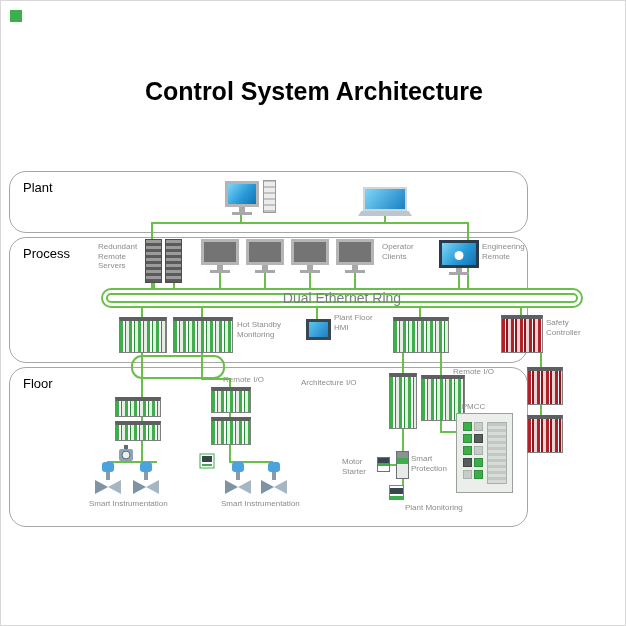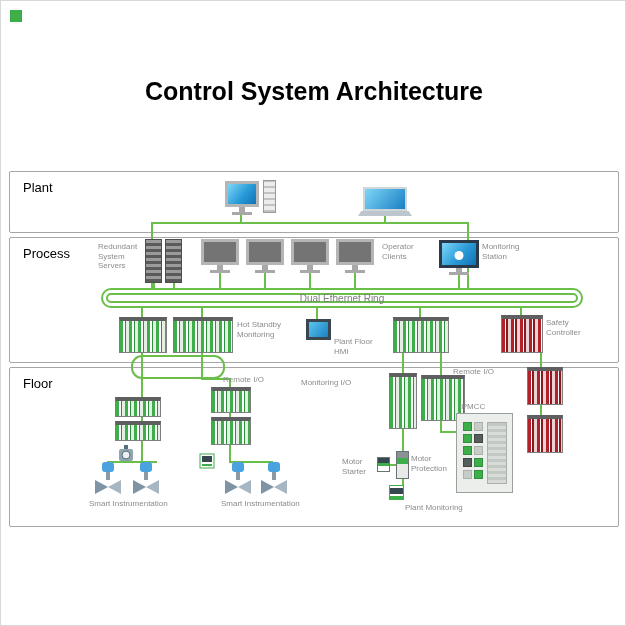--- a/index.html
+++ b/index.html
@@ -1,26 +1,26 @@
 <!DOCTYPE html>
 <html><head>
 <meta charset="utf-8">
 <style>
   *{margin:0;padding:0;box-sizing:border-box}
   html,body{width:626px;height:626px;background:#fff}
   body{font-family:"Liberation Sans",sans-serif;position:relative;overflow:hidden;border:1px solid #d8d8d8}
   .title{position:absolute;top:76px;left:0;width:626px;text-align:center;font-size:25px;font-weight:bold;color:#000;z-index:6}
   .corner{position:absolute;left:9px;top:9px;width:12px;height:12px;background:#3dae49;z-index:6}
-  .band{position:absolute;left:8px;width:610px;border:1.5px solid #a6a6a6;border-radius:2px;background:#fff;z-index:1}
+  .band{position:absolute;left:8px;width:519px;border:1.5px solid #a6a6a6;border-radius:17px;background:#fff;z-index:1}
   .band-label{position:absolute;left:13px;top:8px;font-size:13px;color:#000}
   .ln{position:absolute;background:#6abf4b;z-index:3}
   .loop{position:absolute;left:130px;top:354px;width:94px;height:24px;border:2px solid #6abf4b;border-radius:11px;z-index:2}
   .ring{position:absolute;left:100px;top:287px;width:482px;height:20px;border:2px solid #6abf4b;border-radius:10px;background:#fff;z-index:2}
   .ring-inner{position:absolute;left:3px;top:3px;right:3px;bottom:3px;border:2px solid #6abf4b;border-radius:7px;display:flex;align-items:center;justify-content:center}
-  .ring-label{font-size:10px;color:#7d7d7d;white-space:nowrap}
+  .ring-label{font-size:14px;color:#7d7d7d;white-space:nowrap}
   .lbl{position:absolute;font-size:8px;line-height:1.2;color:#8c8c8c;z-index:6}
   .dev{position:absolute;z-index:5}
   .monitor .scr{height:26px;background:#747474;border:3px solid #b5b5b5}
   .monitor .neck{width:6px;height:5px;background:#a8a8a8;margin:0 auto}
   .monitor .foot{width:20px;height:3px;background:#a8a8a8;margin:0 auto}
   .monitor.blue .scr{background:linear-gradient(130deg,#7ed6f7 0%,#2a9bd8 55%,#1272b3 100%)}
   .monitor.eng .scr{border-color:#2b3a4a;height:28px}
   .monitor.eng .neck{height:4px}
   .logo{position:absolute;left:50%;top:11px;width:9px;height:9px;border-radius:50%;background:#fff;transform:translateX(-50%)}
   .tower{background:repeating-linear-gradient(0deg,#c2c2c2 0 2px,#ececec 2px 6px);border:1px solid #9a9a9a}
@@ -199,27 +199,27 @@
     <polygon points="2,18 15,25 2,32" fill="#7e93a3"></polygon>
     <polygon points="28,18 15,25 28,32" fill="#a6b6c2"></polygon>
 </svg>
 <svg class="dev" style="left:258px;top:461px" width="30" height="34" viewBox="0 0 30 34">
   <rect x="9" y="0" width="12" height="10" rx="3" fill="#4aa3df"></rect>
     <rect x="13" y="10" width="4" height="8" fill="#8b9aa5"></rect>
     <polygon points="2,18 15,25 2,32" fill="#7e93a3"></polygon>
     <polygon points="28,18 15,25 28,32" fill="#a6b6c2"></polygon>
 </svg>
 
-<div class="lbl" style="left:97px;top:241px;width:46px">Redundant System Servers</div>
+<div class="lbl" style="left:97px;top:241px;width:46px">Redundant Remote Servers</div>
 <div class="lbl" style="left:381px;top:241px;width:46px">Operator Clients</div>
-<div class="lbl" style="left:481px;top:241px;width:56px">Monitoring Station</div>
+<div class="lbl" style="left:481px;top:241px;width:56px">Engineering Remote</div>
 <div class="lbl" style="left:236px;top:319px;width:62px">Hot Standby Monitoring</div>
-<div class="lbl" style="left:333px;top:336px;width:50px">Plant Floor HMI</div>
+<div class="lbl" style="left:333px;top:312px;width:50px">Plant Floor HMI</div>
 <div class="lbl" style="left:545px;top:317px;width:56px">Safety Controller</div>
 <div class="lbl" style="left:222px;top:374px;width:60px">Remote I/O</div>
-<div class="lbl" style="left:300px;top:377px;width:70px">Monitoring I/O</div>
+<div class="lbl" style="left:300px;top:377px;width:70px">Architecture I/O</div>
 <div class="lbl" style="left:452px;top:366px;width:60px">Remote I/O</div>
 <div class="lbl" style="left:459px;top:401px;width:40px">iPMCC</div>
 <div class="lbl" style="left:341px;top:456px;width:34px">Motor Starter</div>
-<div class="lbl" style="left:410px;top:453px;width:46px">Motor Protection</div>
+<div class="lbl" style="left:410px;top:453px;width:46px">Smart Protection</div>
 <div class="lbl" style="left:404px;top:502px;width:80px">Plant Monitoring</div>
 <div class="lbl" style="left:88px;top:498px;width:100px">Smart Instrumentation</div>
 <div class="lbl" style="left:220px;top:498px;width:100px">Smart Instrumentation</div>
 
 </body></html>

